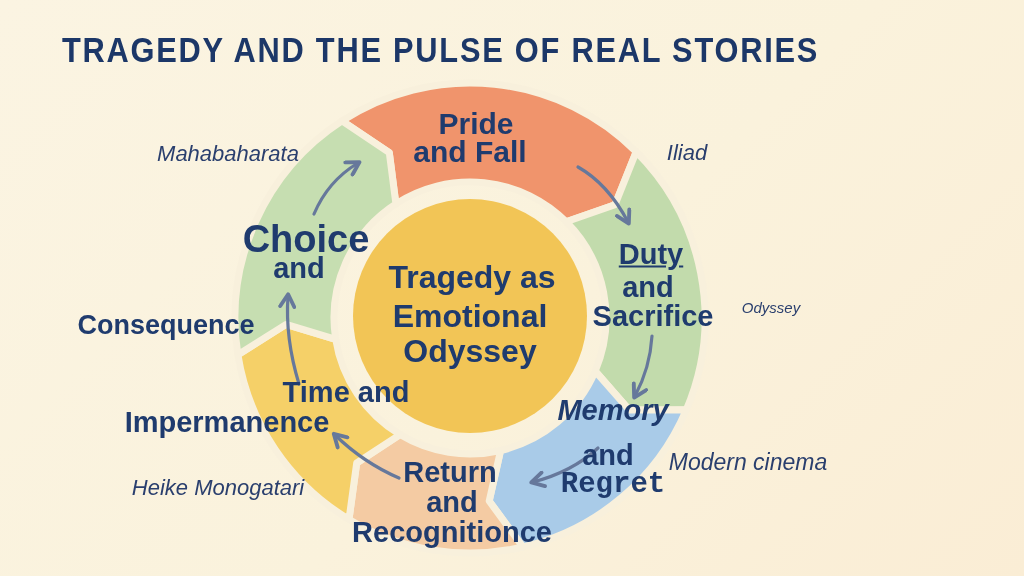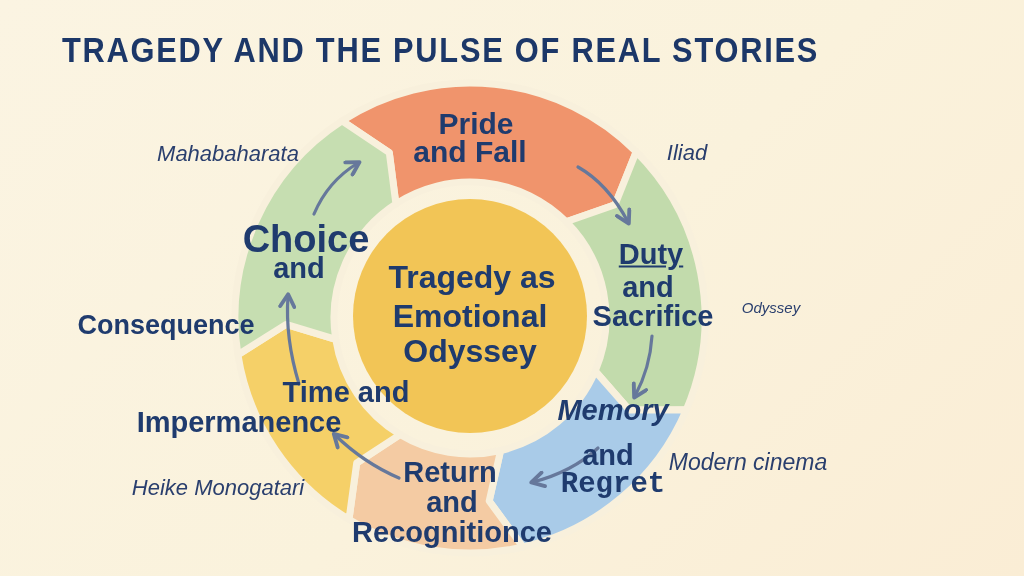--- a/index.html
+++ b/index.html
@@ -63,21 +63,21 @@
       <div class="seg-label" style="left: 651px; top: 254px; font-size: 29px; text-decoration: underline;">Duty</div>
       <div class="seg-label" style="left: 648px; top: 287px; font-size: 29px;">and</div>
       <div class="seg-label" style="left: 653px; top: 316px; font-size: 29px;">Sacrifice</div>
       <div class="seg-label" style="left: 613px; top: 410px; font-size: 29px; font-style: italic;">Memory</div>
       <div class="seg-label" style="left: 608px; top: 455px; font-size: 29px;">and</div>
       <div class="seg-label" style="left: 613px; top: 484px; font-size: 29px; font-family: Liberation Mono, monospace;">Regret</div>
       <div class="seg-label" style="left: 450px; top: 472px; font-size: 29px;">Return</div>
       <div class="seg-label" style="left: 452px; top: 502px; font-size: 29px;">and</div>
       <div class="seg-label" style="left: 452px; top: 532px; font-size: 29px;">Recognitionce</div>
       <div class="seg-label" style="left: 322px; top: 392px; font-size: 29px; margin-left: 24px;">Time and</div>
-      <div class="seg-label" style="left: 227px; top: 422px; font-size: 29px; margin-left: 12px;">Impermanence</div>
+      <div class="seg-label" style="left: 227px; top: 422px; font-size: 29px;">Impermanence</div>
       <div class="seg-label" style="left: 306px; top: 239px; font-size: 38px;">Choice</div>
       <div class="seg-label" style="left: 299px; top: 268px; font-size: 29px;">and</div>
       <div class="seg-label" style="left: 166px; top: 297px; font-size: 27px; margin-top: 28px;">Consequence</div>
       <div class="center-label" style="left: 472px; top: 277px; font-size: 32px;">Tragedy as</div>
       <div class="center-label" style="left: 470px; top: 316px; font-size: 32px;">Emotional</div>
       <div class="center-label" style="left: 470px; top: 351px; font-size: 32px;">Odyssey</div>
       <div class="ref-label" style="left: 228px; top: 154px; font-size: 22px;">Mahabaharata</div>
       <div class="ref-label" style="left: 687px; top: 153px; font-size: 22px;">Iliad</div>
       <div class="ref-label" style="left: 771px; top: 307px; font-size: 15px;">Odyssey</div>
       <div class="ref-label" style="left: 748px; top: 462px; font-size: 23px;">Modern cinema</div>

